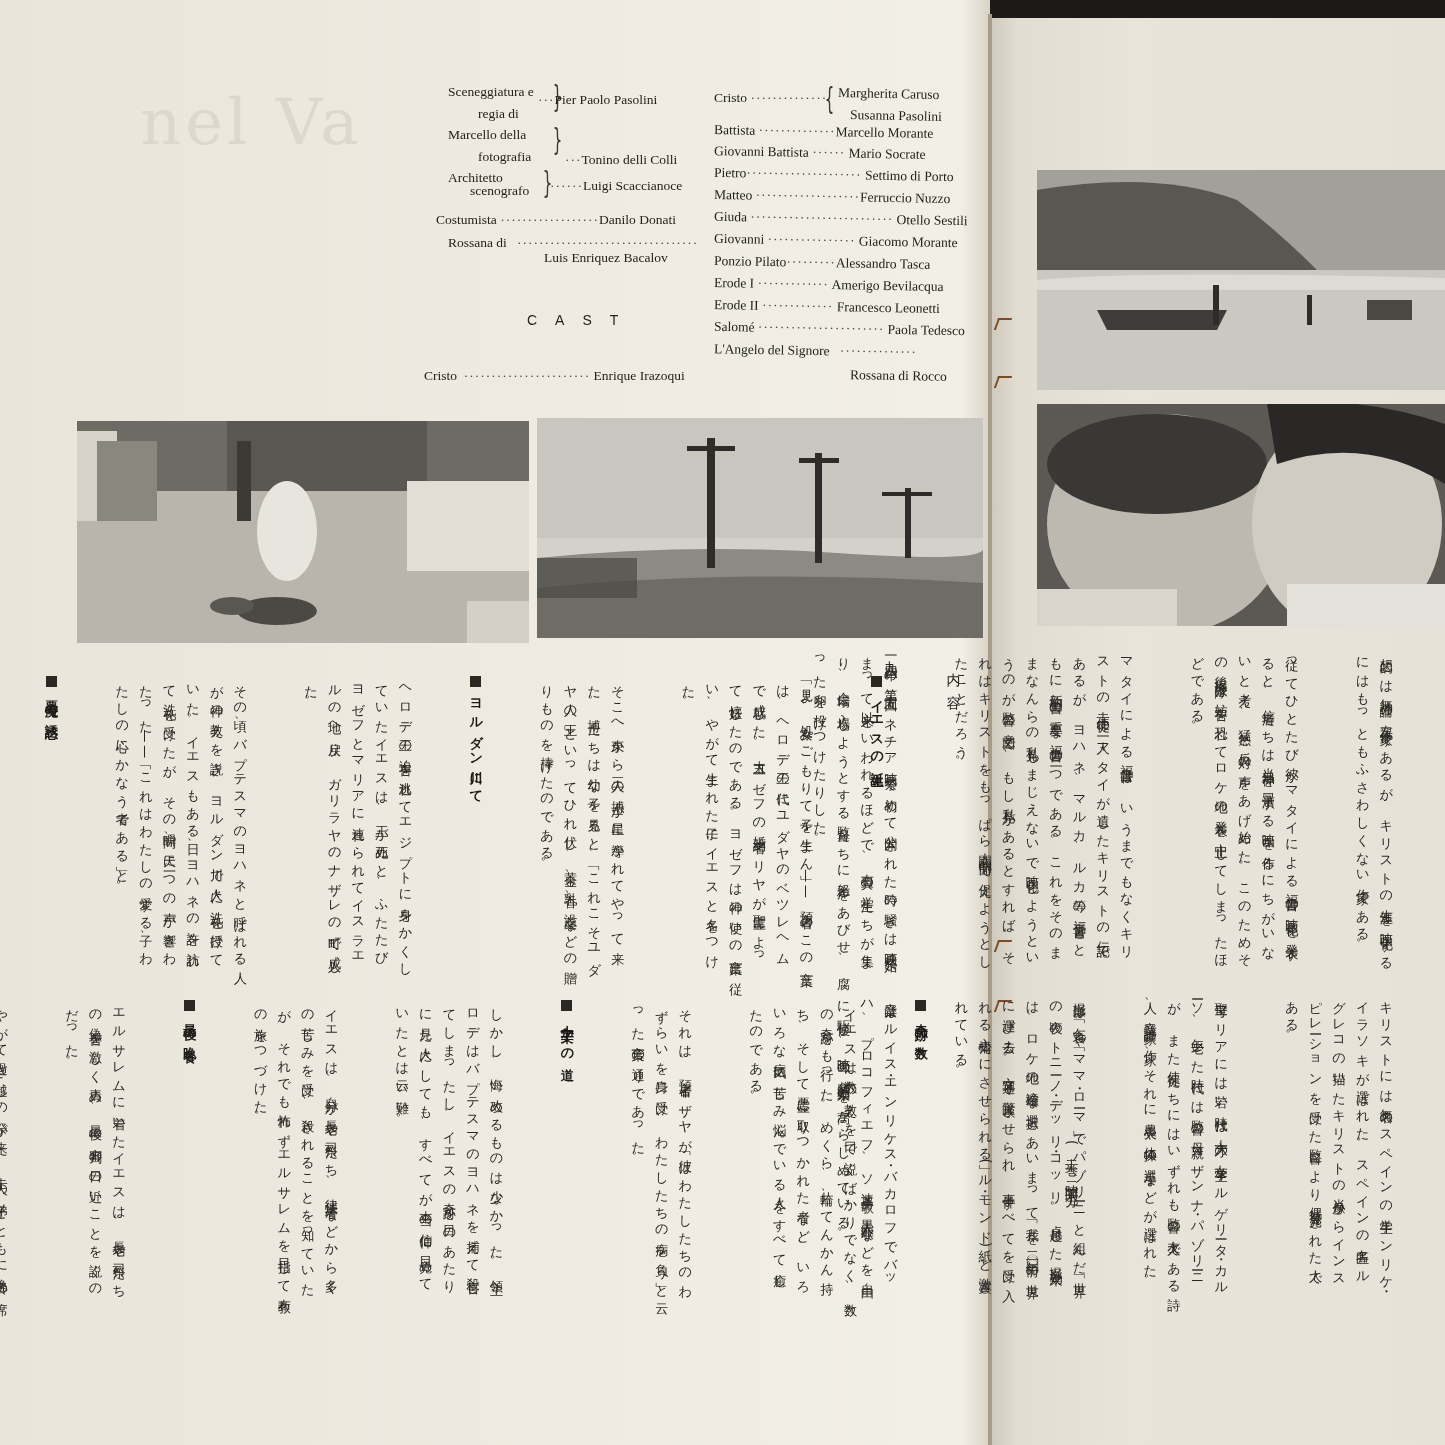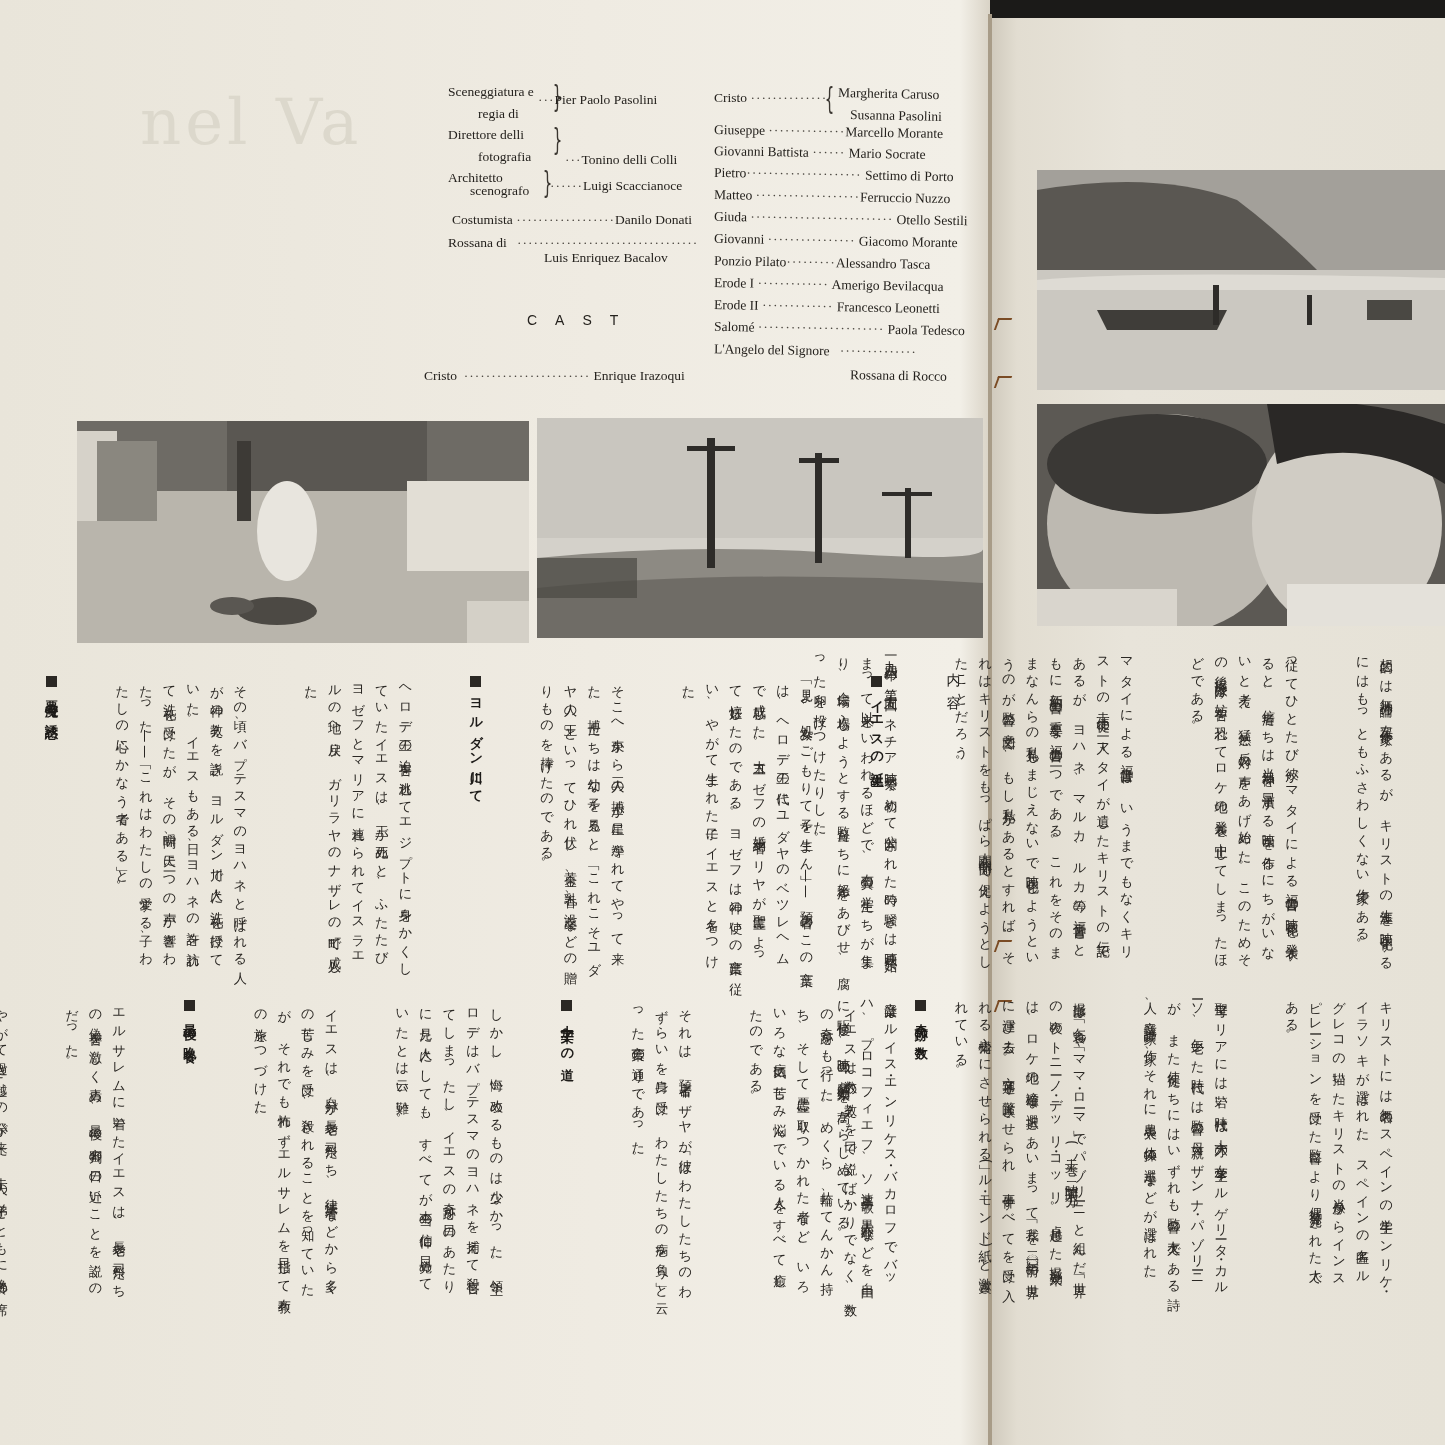--- a/index.html
+++ b/index.html
@@ -42,44 +42,44 @@
 <div class="staple" style="top:376px"></div>
 <div class="staple" style="top:940px"></div>
 <div class="staple" style="top:1000px"></div>
 
 <div class="credits">
   <div class="cred-row" style="left:448px;top:84px">Sceneggiatura e</div>
   <div class="cred-row" style="left:478px;top:106px">regia di</div>
   <div class="brace" style="left:548px;top:82px">}</div>
   <div class="cred-row" style="left:538px;top:92px"><span class="dots">···</span><span>Pier Paolo Pasolini</span></div>
 
-  <div class="cred-row" style="left:448px;top:127px">Direttore delli</div>
+  <div class="cred-row" style="left:448px;top:127px">Marcello della</div>
   <div class="cred-row" style="left:478px;top:149px">fotografia</div>
   <div class="brace" style="left:548px;top:125px">}</div>
   <div class="cred-row" style="left:565px;top:152px"><span class="dots">···</span><span>Tonino  delli  Colli</span></div>
 
   <div class="cred-row" style="left:448px;top:170px">Architetto</div>
   <div class="cred-row" style="left:470px;top:183px">scenografo</div>
   <div class="brace" style="left:538px;top:168px">}</div>
   <div class="cred-row" style="left:550px;top:178px"><span class="dots">······</span><span>Luigi  Scaccianoce</span></div>
 
-  <div class="cred-row" style="left:452px;top:212px"><span>Costumista</span> <span class="dots">··················</span><span>Danilo  Donati</span></div>
+  <div class="cred-row" style="left:436px;top:212px"><span>Costumista</span> <span class="dots">··················</span><span>Danilo  Donati</span></div>
   <div class="cred-row" style="left:448px;top:235px"><span>Rossana di</span>&nbsp;&nbsp;&nbsp;<span class="dots">·································</span></div>
   <div class="cred-row" style="left:544px;top:250px">Luis  Enriquez  Bacalov</div>
 
   <div class="cast-title">CAST</div>
 
   <div class="cred-row" style="left:424px;top:368px"><span>Cristo</span>&nbsp;&nbsp;<span class="dots">·······················</span>&nbsp;<span>Enrique  Irazoqui</span></div>
 
   <div class="cred-row" style="left:714px;top:90px"><span>Cristo</span> <span class="dots">··············</span></div>
   <div class="brace" style="left:820px;top:84px">{</div>
   <div class="cred-row" style="left:838px;top:86px;transform:rotate(1.2deg)">Margherita  Caruso</div>
   <div class="cred-row" style="left:850px;top:108px;transform:rotate(1.2deg)">Susanna  Pasolini</div>
 
-  <div class="cred-row" style="left:714px;top:124px;transform:rotate(1deg)"><span>Giuseppe</span> <span class="dots">··············</span><span>Marcello  Morante</span></div>
+  <div class="cred-row" style="left:714px;top:124px;transform:rotate(1deg)"><span>Battista</span> <span class="dots">··············</span><span>Marcello  Morante</span></div>
   <div class="cred-row" style="left:714px;top:145px;transform:rotate(1deg)"><span>Giovanni Battista</span> <span class="dots">······</span> <span>Mario  Socrate</span></div>
   <div class="cred-row" style="left:714px;top:167px;transform:rotate(1deg)"><span>Pietro</span><span class="dots">·····················</span> <span>Settimo  di  Porto</span></div>
   <div class="cred-row" style="left:714px;top:189px;transform:rotate(1deg)"><span>Matteo</span> <span class="dots">···················</span><span>Ferruccio  Nuzzo</span></div>
   <div class="cred-row" style="left:714px;top:211px;transform:rotate(1deg)"><span>Giuda</span> <span class="dots">··························</span> <span>Otello  Sestili</span></div>
   <div class="cred-row" style="left:714px;top:233px;transform:rotate(1deg)"><span>Giovanni</span> <span class="dots">················</span> <span>Giacomo  Morante</span></div>
   <div class="cred-row" style="left:714px;top:255px;transform:rotate(1deg)"><span>Ponzio Pilato</span><span class="dots">·········</span><span>Alessandro  Tasca</span></div>
   <div class="cred-row" style="left:714px;top:277px;transform:rotate(1deg)"><span>Erode I</span> <span class="dots">·············</span> <span>Amerigo  Bevilacqua</span></div>
   <div class="cred-row" style="left:714px;top:299px;transform:rotate(1deg)"><span>Erode II</span> <span class="dots">·············</span> <span>Francesco  Leonetti</span></div>
   <div class="cred-row" style="left:714px;top:321px;transform:rotate(1deg)"><span>Salomé</span> <span class="dots">·······················</span> <span>Paola  Tedesco</span></div>
   <div class="cred-row" style="left:714px;top:343px;transform:rotate(1deg)"><span>L'Angelo del Signore</span>&nbsp;&nbsp;&nbsp;<span class="dots">··············</span></div>

